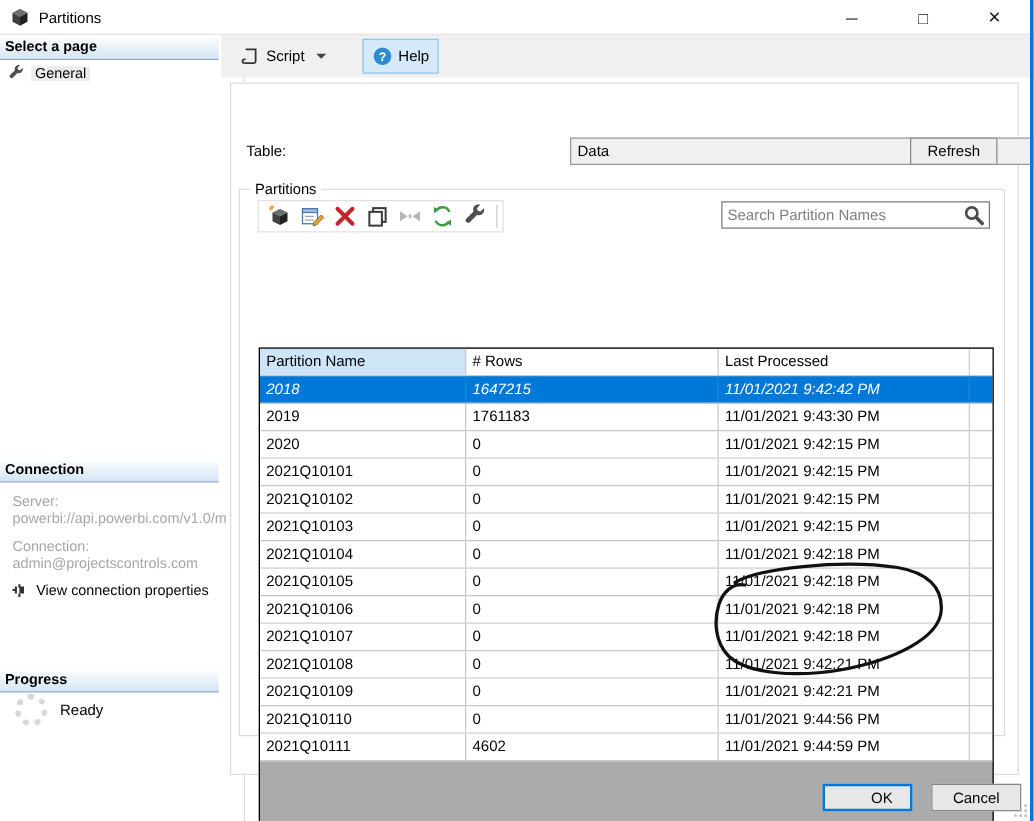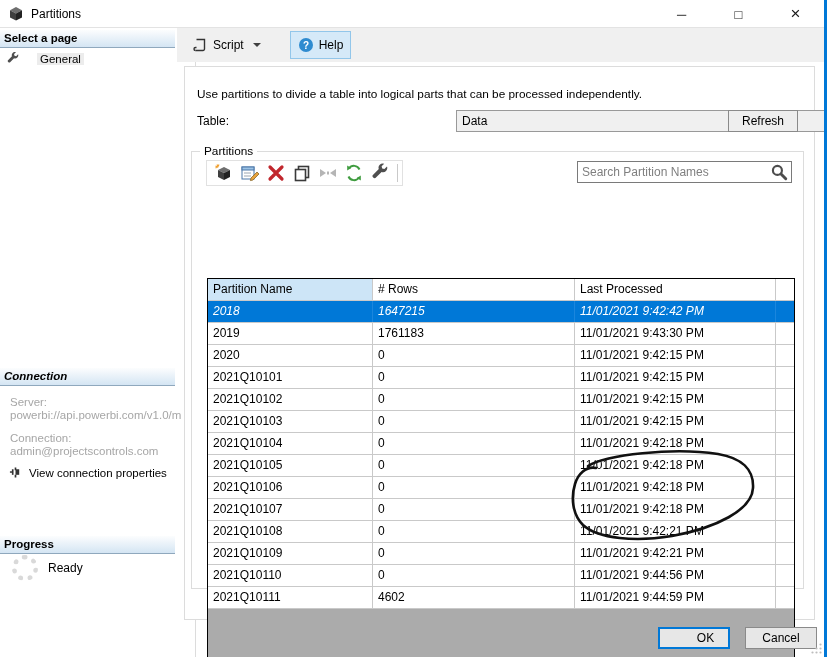--- a/index.html
+++ b/index.html
@@ -25,21 +25,21 @@
   .caption-btn { width:57px; height:28px; display:flex; align-items:center; justify-content:center;
     font-size:13px; color:#1a1a1a; }
   .caption-btn.close { font-size:17px; }
   
   .sidebar { position:absolute; left:0; top:28px; width:196px; height:629px; background:#fff;
     border-right:1px solid #dcdcdc; }
   .side-header { position:absolute; left:0; width:175px; height:18px;
     background:linear-gradient(#fcfdfe,#d4e5f3); border-bottom:1px solid #8fa8bd;
     font-weight:bold; font-size:11.5px; padding:2px 0 0 4px; }
   .page-item { position:absolute; left:6px; display:flex; align-items:center; gap:5px; }
-  .page-item .label { background:#ececec; padding:0 3px; font-size:11.5px;margin-left:12px; }
+  .page-item .label { background:#ececec; padding:0 3px; font-size:11.5px; }
   .dim { color:#a6a6a6; font-size:11.5px; }
   .side-text { position:absolute; left:10px; right:2px; white-space:nowrap; overflow:hidden; }
   .link-row { position:absolute; left:8px; display:flex; align-items:center; gap:6px; font-size:11.5px; }
   .spinner { position:absolute; left:12px; width:26px; height:26px; border:5px dotted #d9d9d9; border-radius:50%; }
   
   .command-bar { position:absolute; left:177px; top:28px; width:741px; height:34px; background:#f0f0f0;
     display:flex; align-items:center; padding-left:8px;gap:16px; }
   .cmd-btn { display:flex; align-items:center; gap:5px; padding:5px 7px; font-size:12px; }
   .cmd-btn .arrow { width:0; height:0; border-left:4px solid transparent; border-right:4px solid transparent;
     border-top:4px solid #404040; margin-left:4px; }
@@ -114,21 +114,21 @@
 
 <div class="sidebar">
   <div class="side-header" style="top:2px;">Select a page</div>
   <div class="page-item" style="top:24px;">
     <svg width="14" height="14" viewBox="0 0 16 16">
       <path d="M13.8 2.6a3.6 3.6 0 0 1-4.6 4.6L5 11.4a1.7 1.7 0 1 1-2.4-2.4L6.8 4.8a3.6 3.6 0 0 1 4.6-4.6L9.2 2.4l.5 1.9 1.9.5z" fill="#4f4f4f"></path>
     </svg>
     <span class="label">General</span>
   </div>
 
-  <div class="side-header" style="top:340px;font-style:italic;">Connection</div>
+  <div class="side-header" style="top:340px;">Connection</div>
   <div class="side-text dim" style="top:368px;">Server:</div>
   <div class="side-text dim" style="top:381px;">powerbi://api.powerbi.com/v1.0/m</div>
   <div class="side-text dim" style="top:404px;">Connection:</div>
   <div class="side-text dim" style="top:417px;">admin@projectscontrols.com</div>
   <div class="link-row" style="top:438px;">
     <svg width="15" height="13" viewBox="0 0 16 14">
       <path d="M2 6.5h3" stroke="#333" stroke-width="1.6" fill="none"></path>
       <path d="M5 3.5v6" stroke="#333" stroke-width="1.8" fill="none"></path>
       <path d="M8 1.5v3M8 9.5v3" stroke="#333" stroke-width="1.8" fill="none"></path>
       <path d="M8 3.5h4v6H8z" fill="#333"></path>
@@ -153,21 +153,20 @@
   <div class="cmd-btn highlight" style="margin-left:6px;">
     <svg width="16" height="16" viewBox="0 0 16 16">
       <circle cx="8" cy="8" r="7" fill="#2e8bd0"></circle>
       <text x="8" y="11.6" text-anchor="middle" font-size="10" font-weight="bold" fill="#fff" font-family="Liberation Sans, sans-serif">?</text>
     </svg>
     <span>Help</span>
   </div>
 </div>
 
 <div class="panel">
-  <div class="desc">Use partitions to divide a table into logical parts that can be processed independently.</div>
   <div class="field-label">Table:</div>
 
   <div class="combo">
     <span class="value">Data</span>
 
   </div>
   <div class="btn refresh-btn">
     <span>Refresh</span>
   </div>
 

